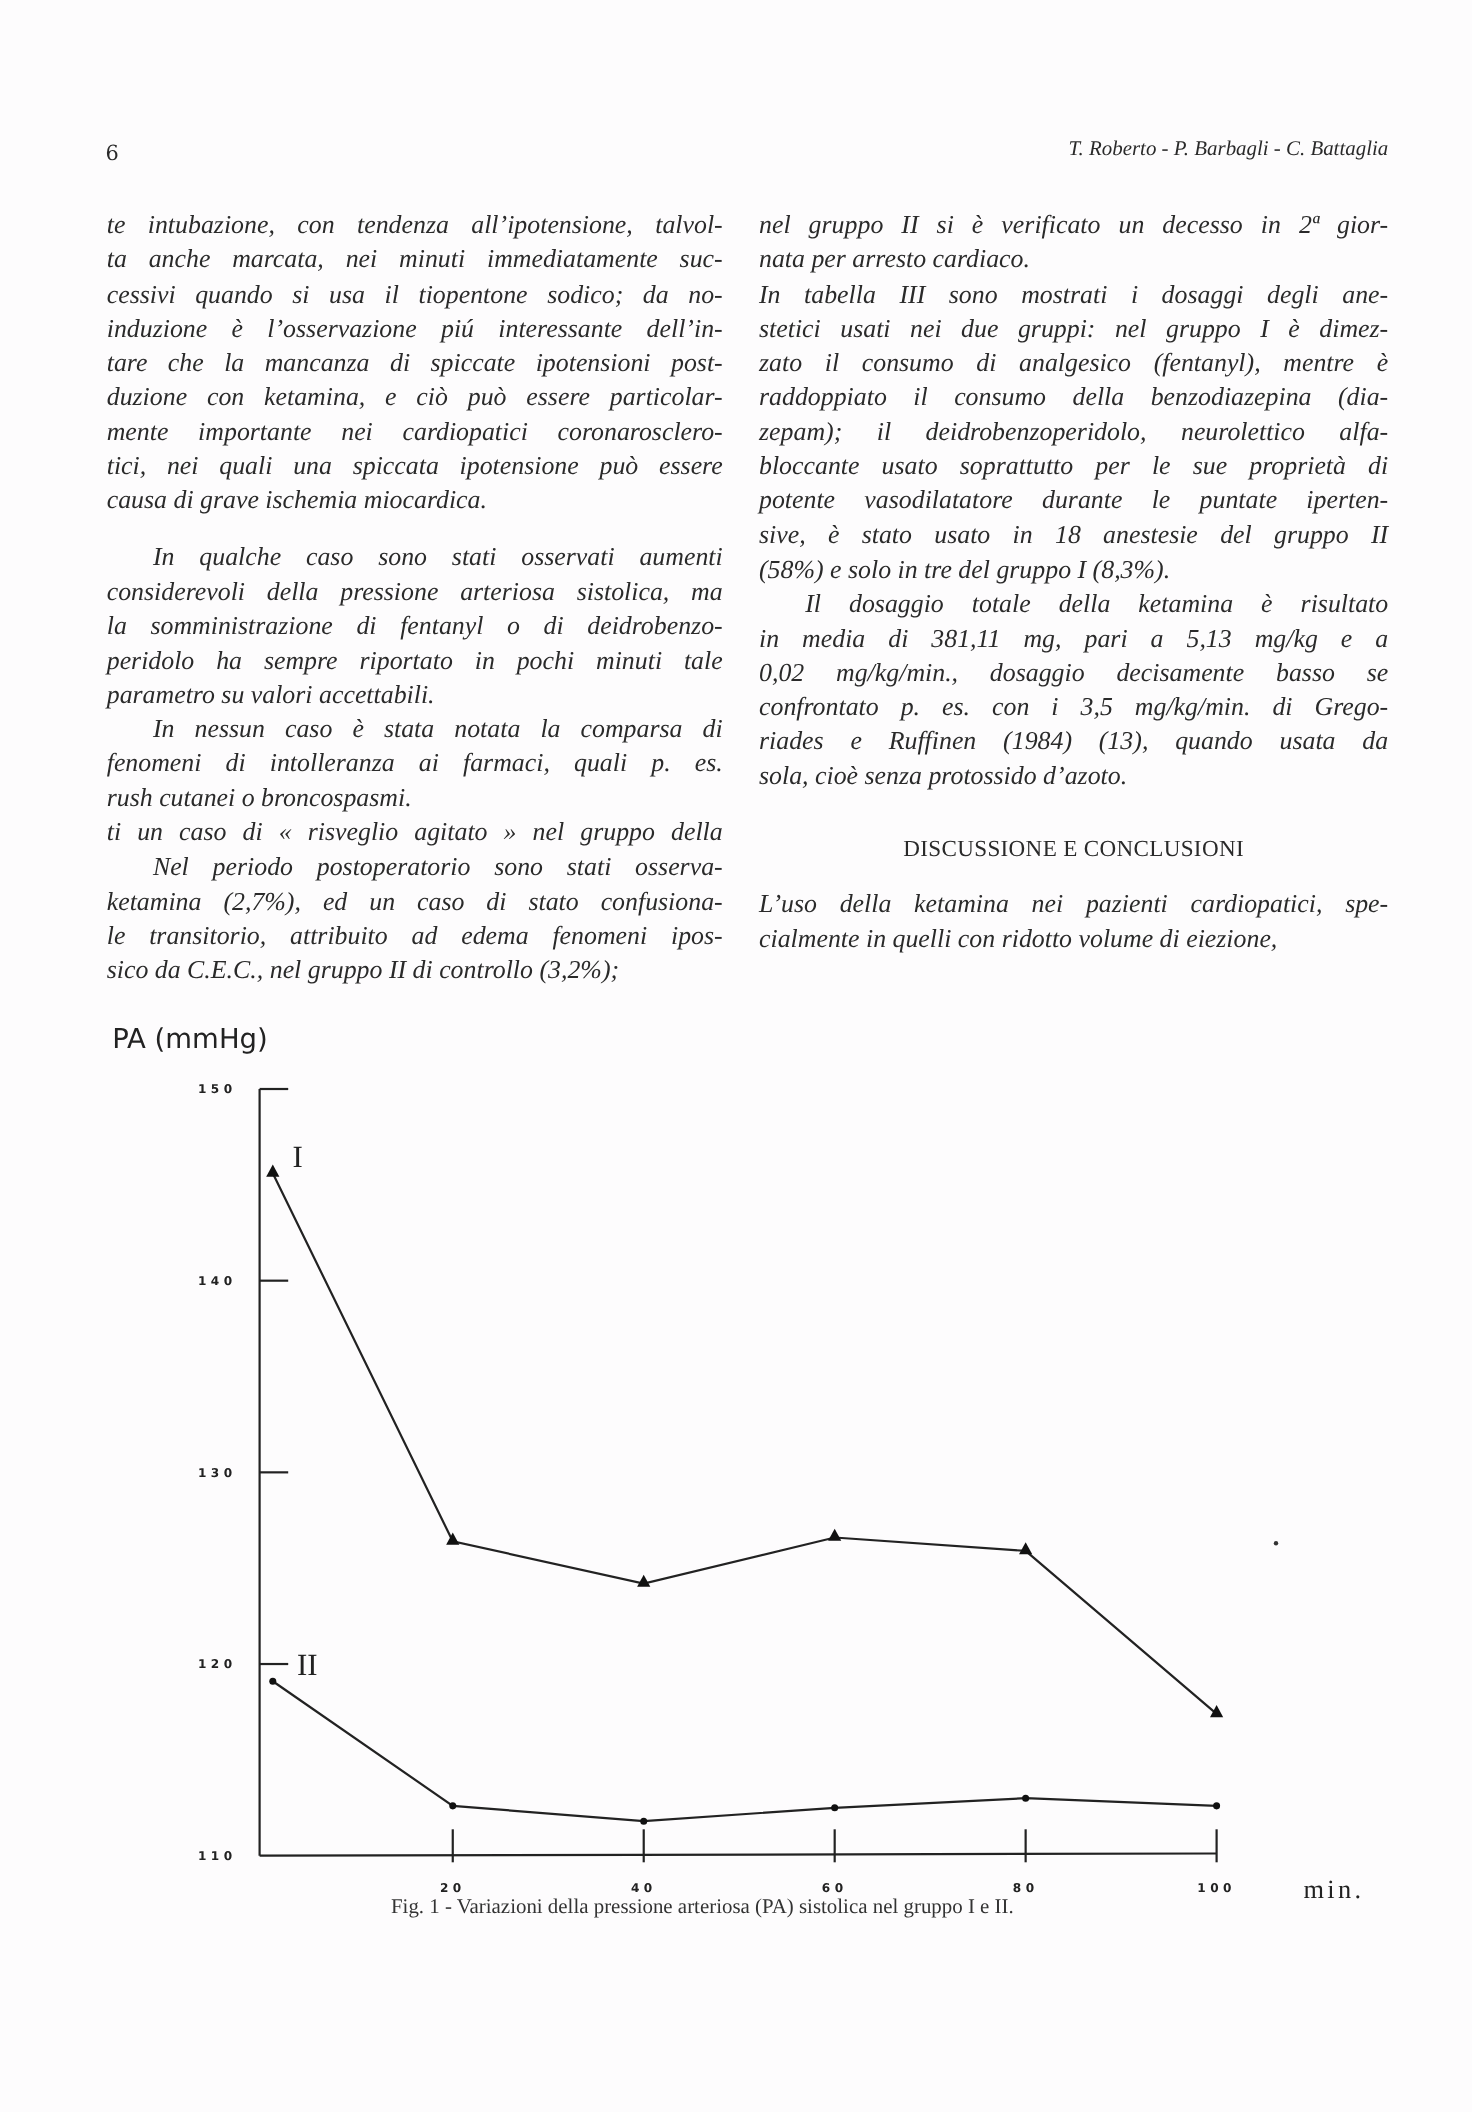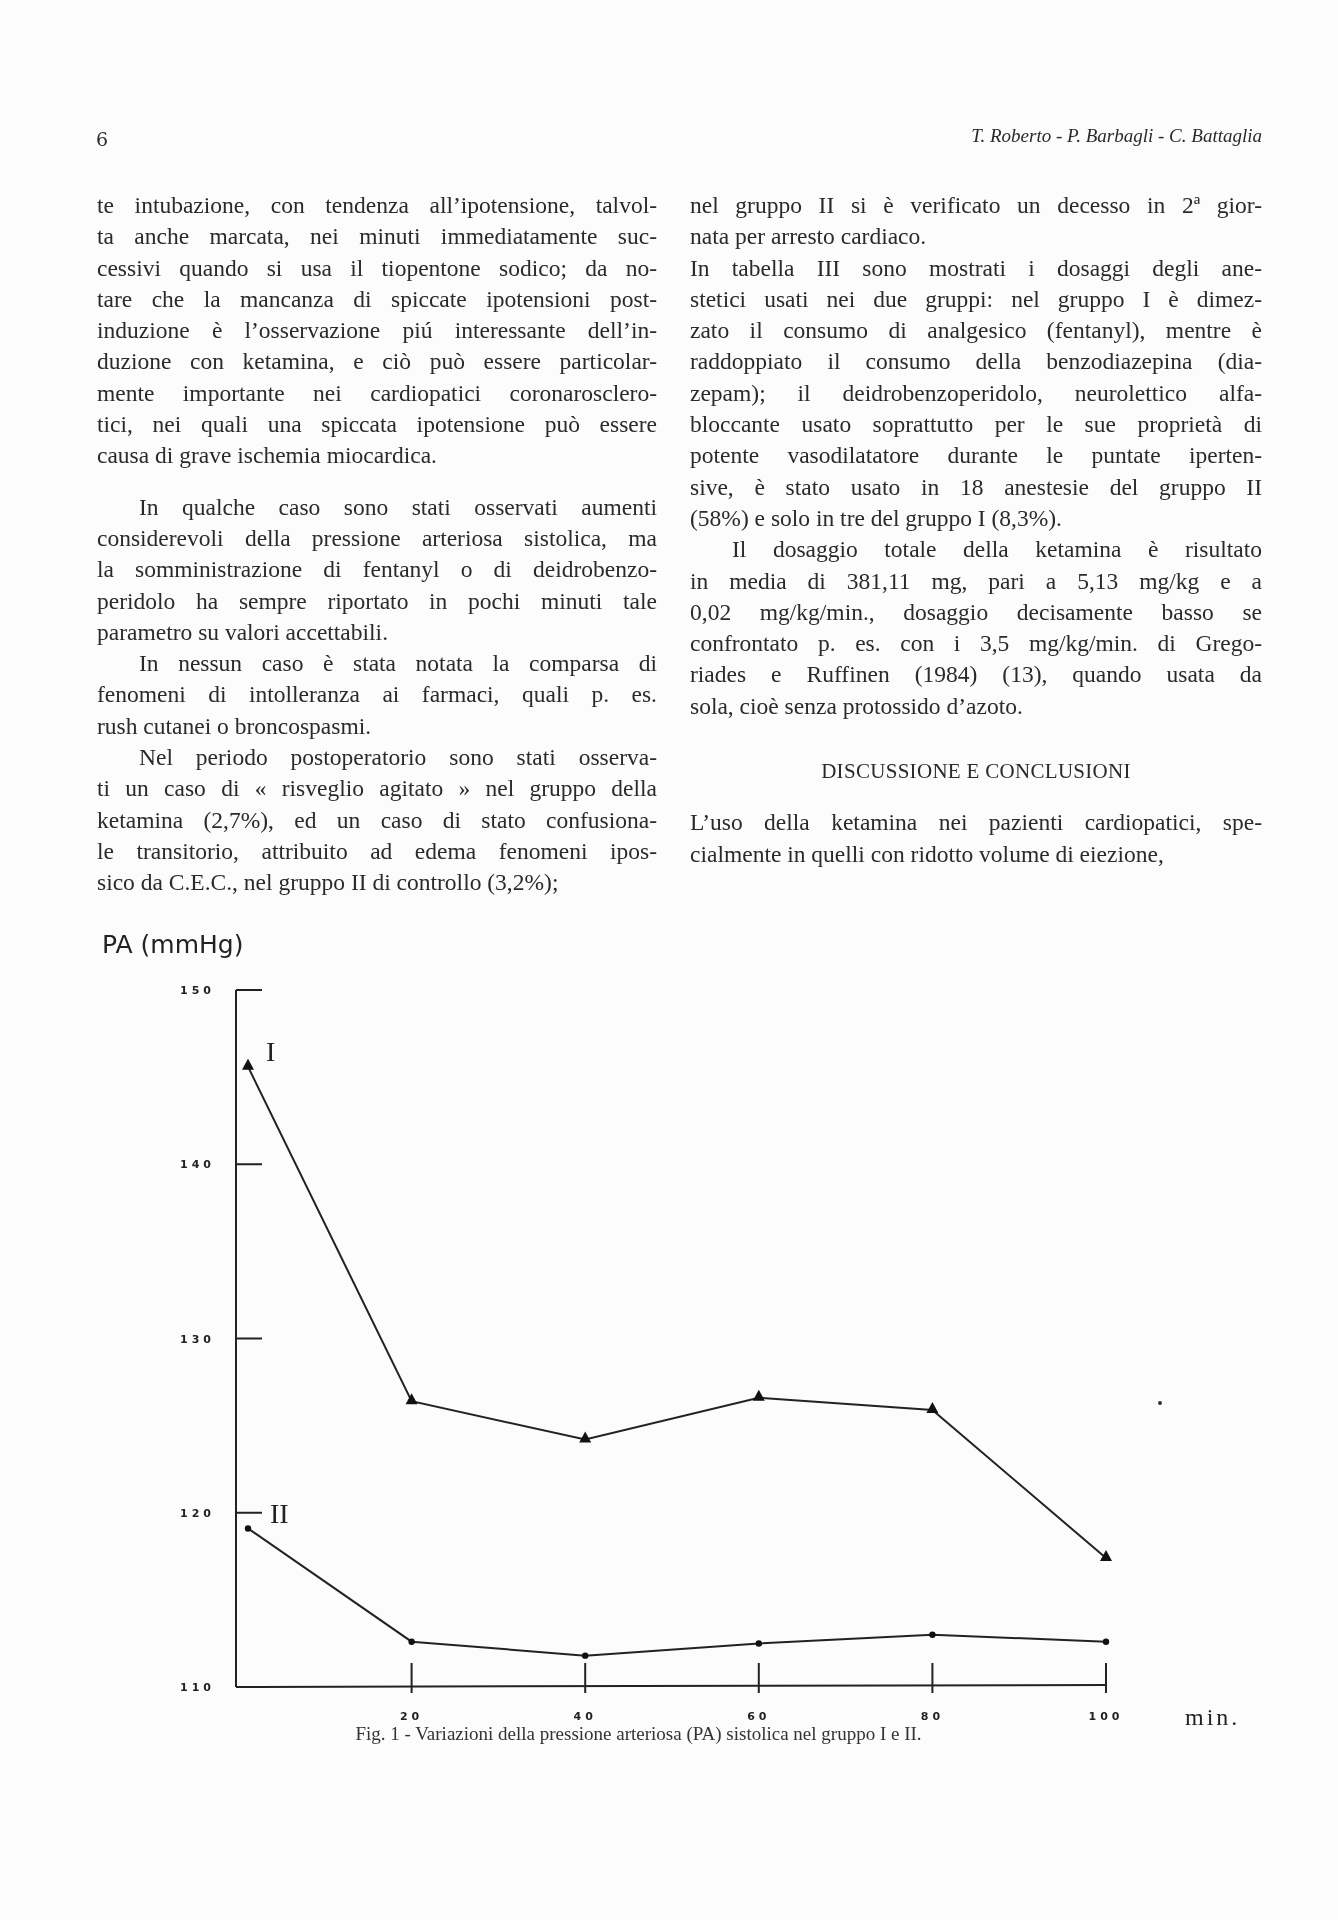--- a/index.html
+++ b/index.html
@@ -5,61 +5,61 @@
   html, body { margin: 0; padding: 0; }
   body {
     width: 1338px; height: 1920px; background: #fdfcfd; position: relative; overflow: hidden;
     font-family: "DejaVu Serif", "Liberation Serif", serif; color: #2a2a2a;
   }
   .page-num { position: absolute; left: 96px; top: 128px; font-size: 19px; }
   .running-head { position: absolute; right: 76px; top: 125px; font-size: 19px; font-style: italic; font-family: "Liberation Serif", serif; }
   .col { position: absolute; top: 190px; width: 560px; font-family: "Liberation Serif", serif; font-size: 23.5px; line-height: 31.3px; text-align: justify; }
   .col.left { left: 97px; }
   .col.right { left: 690px; width: 572px; }
-  .col p { margin: 0; }
+  .col p { margin: 0; font-style: italic; }
   .col .section-heading { margin: 34px 0 20px 0; font-size: 21px; letter-spacing: 0.3px; text-align: center; }
   .col .ln { display: block; text-align: justify; text-align-last: justify; }
   .col .ln.last { text-align-last: left; }
   .chart-wrap { position: absolute; left: 0; top: 900px; width: 1129px; height: 900px; }
   svg text { fill: #222; }
   .caption { position: absolute; left: 0; width: 1277px; top: 1723px; text-align: center; font-family: "Liberation Serif", serif; font-size: 19px; color: #333; }
 </style>
 </head>
 <body>
 
 <div class="page-num">6</div>
 <div class="running-head">T. Roberto - P. Barbagli - C. Battaglia</div>
 
 <div class="col left" id="leftCol">
     <p>
       <span class="ln">te intubazione, con tendenza all’ipotensione, talvol-</span>
       <span class="ln">ta anche marcata, nei minuti immediatamente suc-</span>
       <span class="ln">cessivi quando si usa il tiopentone sodico; da no-</span>
+      <span class="ln">induzione è l’osservazione piú interessante dell’in-</span>
       <span class="ln">tare che la mancanza di spiccate ipotensioni post-</span>
-      <span class="ln">induzione è l’osservazione piú interessante dell’in-</span>
       <span class="ln">duzione con ketamina, e ciò può essere particolar-</span>
       <span class="ln">mente importante nei cardiopatici coronarosclero-</span>
       <span class="ln">tici, nei quali una spiccata ipotensione può essere</span>
       <span class="ln last">causa di grave ischemia miocardica.</span>
     </p>
     <p>
       <span class="ln" style="text-indent: 42px; margin-top: 20px;">In qualche caso sono stati osservati aumenti</span>
       <span class="ln">considerevoli della pressione arteriosa sistolica, ma</span>
       <span class="ln">la somministrazione di fentanyl o di deidrobenzo-</span>
       <span class="ln">peridolo ha sempre riportato in pochi minuti tale</span>
       <span class="ln last">parametro su valori accettabili.</span>
     </p>
     <p>
       <span class="ln" style="text-indent: 42px;">In nessun caso è stata notata la comparsa di</span>
       <span class="ln">fenomeni di intolleranza ai farmaci, quali p. es.</span>
       <span class="ln last">rush cutanei o broncospasmi.</span>
     </p>
     <p>
+      <span class="ln">ti un caso di « risveglio agitato » nel gruppo della</span>
       <span class="ln" style="text-indent: 42px;">Nel periodo postoperatorio sono stati osserva-</span>
-      <span class="ln">ti un caso di « risveglio agitato » nel gruppo della</span>
       <span class="ln">ketamina (2,7%), ed un caso di stato confusiona-</span>
       <span class="ln">le transitorio, attribuito ad edema fenomeni ipos-</span>
       <span class="ln last">sico da C.E.C., nel gruppo II di controllo (3,2%);</span>
     </p>
   </div>
 <div class="col right" id="rightCol">
     <p>
       <span class="ln">nel gruppo II si è verificato un decesso in 2ª gior-</span>
       <span class="ln last">nata per arresto cardiaco.</span>
     </p>

